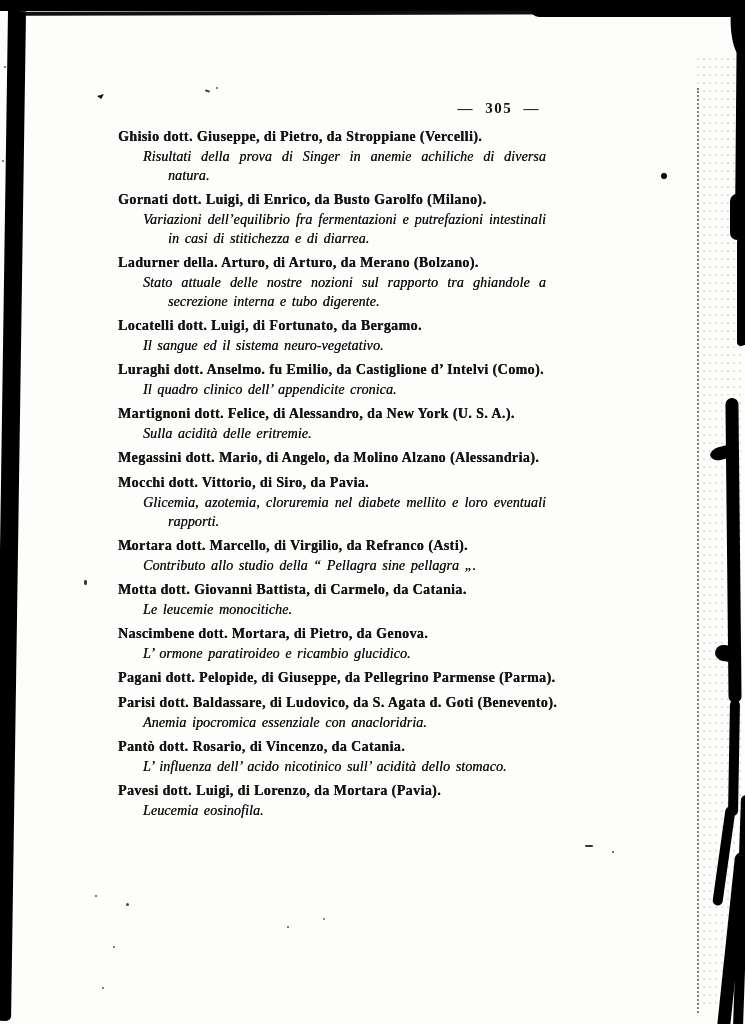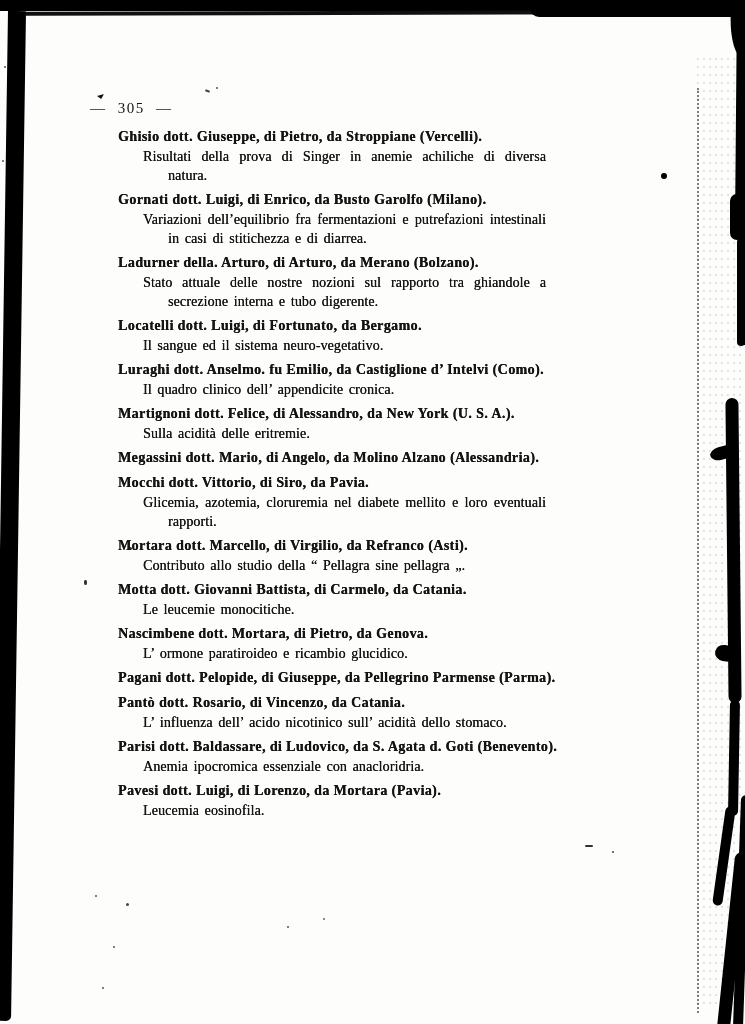--- a/index.html
+++ b/index.html
@@ -7,32 +7,32 @@
     position:relative;
     width:745px; height:1024px;
     background:#fdfdfb;
     overflow:hidden;
     font-family:"Liberation Serif", serif;
     color:#141414;
   }
   
   .folio {
     position:absolute; left:90px; top:100px; width:450px;
-    text-align:left; font-size:15px; font-weight:400;
+    text-align:right; font-size:15px; font-weight:700;
     letter-spacing:1.5px; word-spacing:6px;
   }
   .content { position:absolute; left:110px; top:127px; width:436px; }
   .entry { margin:0 0 5px 8px; }
   .entry-name {
     font-size:14px; font-weight:600; line-height:20px;
     letter-spacing:0.4px; white-space:nowrap;
     text-shadow:0.25px 0 0 currentColor;
   }
   .entry-title {
-    font-size:14px; line-height:19px;
+    font-style:italic; font-size:14px; line-height:19px;
     padding-left:50px; text-indent:-25px; text-align:justify;
     word-spacing:2px; letter-spacing:0.1px;
     text-shadow:0.2px 0 0 currentColor;
   }
   
   .art { position:absolute; background:#000; }
   .top-band   { top:0; left:0; width:745px; height:11px; }
   .top-smear  { top:11px; left:26px; width:655px; height:4px; background:#101010; transform:rotate(-0.15deg); }
   .top-right  { top:0; right:0; width:215px; height:17px; border-bottom-left-radius:9px; }
   .top-hook   { top:14px; right:0; width:15px; height:44px; border-bottom-left-radius:95%; transform:rotate(2deg); }
@@ -158,26 +158,26 @@
       <div class="entry-title">Le leucemie monocitiche.</div>
     </div>
     <div class="entry">
       <div class="entry-name">Nascimbene dott. Mortara, di Pietro, da Genova.</div>
       <div class="entry-title">L’ ormone paratiroideo e ricambio glucidico.</div>
     </div>
     <div class="entry">
       <div class="entry-name">Pagani dott. Pelopide, di Giuseppe, da Pellegrino Parmense (Parma).</div>
     </div>
     <div class="entry">
+      <div class="entry-name">Parisi dott. Baldassare, di Ludovico, da S. Agata d. Goti (Benevento).</div>
+      <div class="entry-title">Anemia ipocromica essenziale con anacloridria.</div>
+    </div>
+    <div class="entry">
       <div class="entry-name">Pantò dott. Rosario, di Vincenzo, da Catania.</div>
       <div class="entry-title">L’ influenza dell’ acido nicotinico sull’ acidità dello stomaco.</div>
-    </div>
-    <div class="entry">
-      <div class="entry-name">Parisi dott. Baldassare, di Ludovico, da S. Agata d. Goti (Benevento).</div>
-      <div class="entry-title">Anemia ipocromica essenziale con anacloridria.</div>
     </div>
     <div class="entry">
       <div class="entry-name">Pavesi dott. Luigi, di Lorenzo, da Mortara (Pavia).</div>
       <div class="entry-title">Leucemia eosinofila.</div>
     </div>
 
   </div>
 </div>
 
 </body></html>

